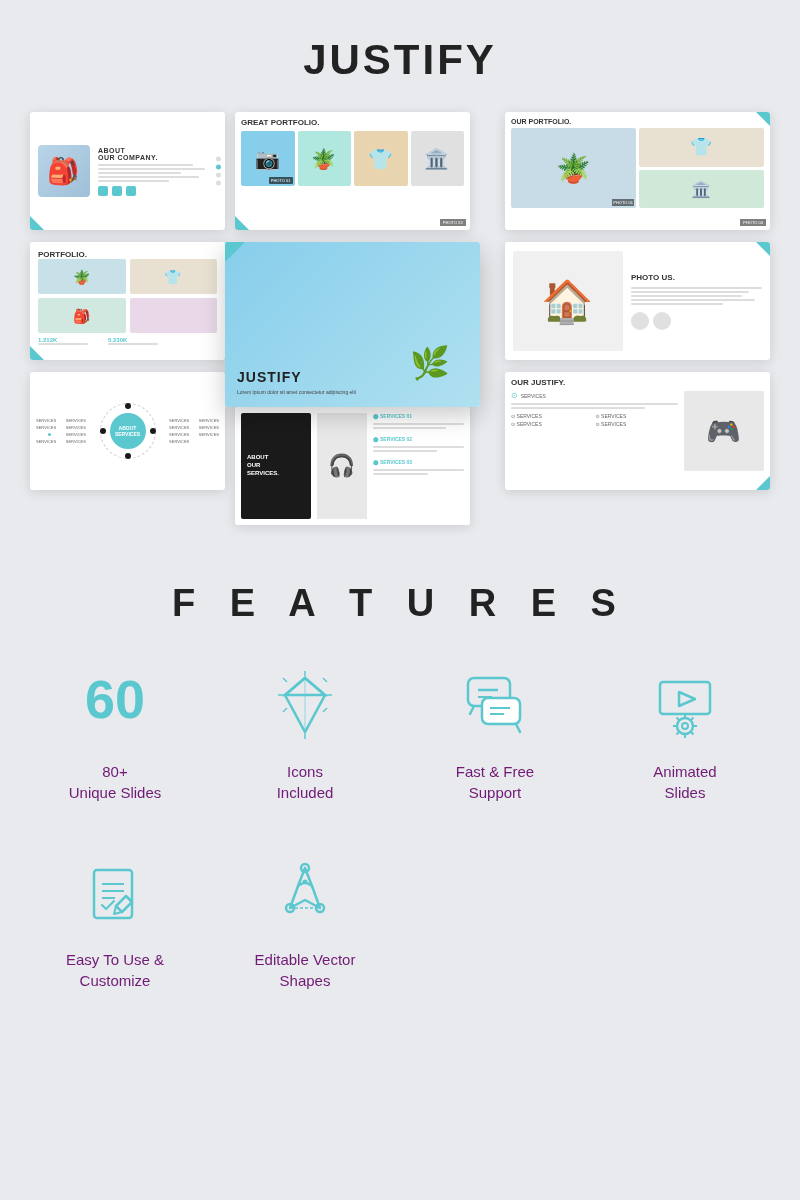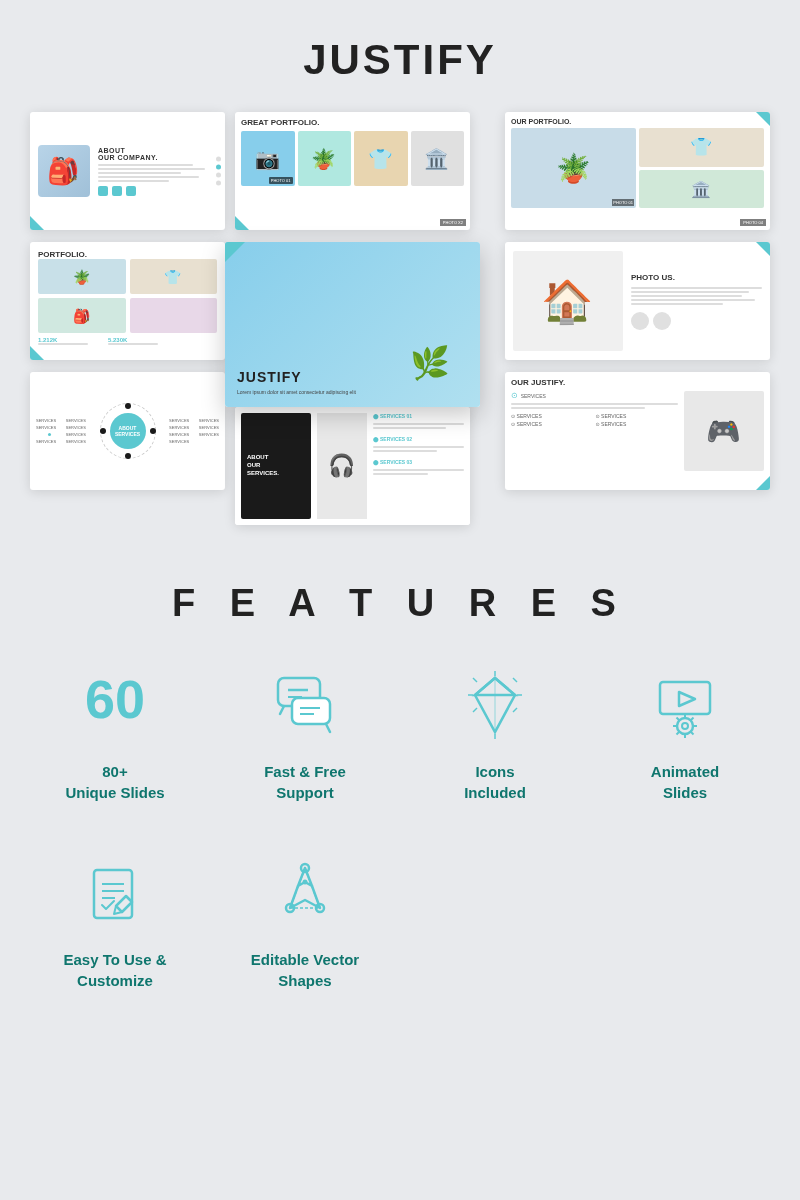--- a/index.html
+++ b/index.html
@@ -284,22 +284,22 @@
     .feature-number {
       font-size: 54px;
       font-weight: 900;
       color: #5bc8d0;
       line-height: 1;
       margin-bottom: 12px;
     }
 
     .feature-label {
       font-size: 15px;
-      color: #0f766e;
-      font-weight: 700;
+      color: #701a75;
+      font-weight: 400;
       line-height: 1.4;
     }
 
     
     .c-blue { background: #87ceeb; }
     .c-mint { background: #b0e8e0; }
     .c-sand { background: #e8d5b0; }
     .c-gray { background: #e0e0e0; }
 
     
@@ -602,38 +602,20 @@
     <div class="feature-item">
       <div class="feature-icon">
         <span class="feature-number">60</span>
       </div>
       <div class="feature-label">80+<br>Unique Slides</div>
     </div>
 
     <div class="feature-item">
       <div class="feature-icon">
         <svg viewBox="0 0 70 70" fill="none" xmlns="http://www.w3.org/2000/svg">
-
-          <rect x="8" y="8" width="42" height="28" rx="6" fill="none" stroke="#5bc8d0" stroke-width="2.5"></rect>
-          <line x1="18" y1="20" x2="38" y2="20" stroke="#5bc8d0" stroke-width="2.5"></line>
-          <line x1="18" y1="27" x2="32" y2="27" stroke="#5bc8d0" stroke-width="2"></line>
-          <path d="M14 36 L10 44" stroke="#5bc8d0" stroke-width="2.5" stroke-linecap="round"></path>
-
-          <rect x="22" y="28" width="38" height="26" rx="6" fill="#fff" stroke="#5bc8d0" stroke-width="2.5"></rect>
-          <line x1="30" y1="38" x2="50" y2="38" stroke="#5bc8d0" stroke-width="2"></line>
-          <line x1="30" y1="44" x2="44" y2="44" stroke="#5bc8d0" stroke-width="2"></line>
-          <path d="M56 54 L60 62" stroke="#5bc8d0" stroke-width="2.5" stroke-linecap="round"></path>
-        </svg>
-      </div>
-      <div class="feature-label">Fast &amp; Free<br>Support</div>
-    </div>
-
-    <div class="feature-item">
-      <div class="feature-icon">
-        <svg viewBox="0 0 70 70" fill="none" xmlns="http://www.w3.org/2000/svg">
           <polygon points="35,8 55,25 35,62 15,25" fill="none" stroke="#5bc8d0" stroke-width="2.5"></polygon>
           <polygon points="35,8 55,25 15,25" fill="none" stroke="#5bc8d0" stroke-width="2.5"></polygon>
           <line x1="35" y1="8" x2="35" y2="62" stroke="#5bc8d0" stroke-width="1.5" opacity="0.4"></line>
           <line x1="15" y1="25" x2="55" y2="25" stroke="#5bc8d0" stroke-width="1.5" opacity="0.4"></line>
 
           <line x1="35" y1="1" x2="35" y2="6" stroke="#5bc8d0" stroke-width="1.5"></line>
           <line x1="35" y1="64" x2="35" y2="69" stroke="#5bc8d0" stroke-width="1.5"></line>
           <line x1="8" y1="25" x2="13" y2="25" stroke="#5bc8d0" stroke-width="1.5"></line>
           <line x1="57" y1="25" x2="62" y2="25" stroke="#5bc8d0" stroke-width="1.5"></line>
           <line x1="13" y1="8" x2="17" y2="12" stroke="#5bc8d0" stroke-width="1.5"></line>
@@ -642,20 +624,38 @@
           <line x1="53" y1="42" x2="57" y2="38" stroke="#5bc8d0" stroke-width="1.5"></line>
         </svg>
       </div>
       <div class="feature-label">Icons<br>Included</div>
     </div>
 
     <div class="feature-item">
       <div class="feature-icon">
         <svg viewBox="0 0 70 70" fill="none" xmlns="http://www.w3.org/2000/svg">
 
+          <rect x="8" y="8" width="42" height="28" rx="6" fill="none" stroke="#5bc8d0" stroke-width="2.5"></rect>
+          <line x1="18" y1="20" x2="38" y2="20" stroke="#5bc8d0" stroke-width="2.5"></line>
+          <line x1="18" y1="27" x2="32" y2="27" stroke="#5bc8d0" stroke-width="2"></line>
+          <path d="M14 36 L10 44" stroke="#5bc8d0" stroke-width="2.5" stroke-linecap="round"></path>
+
+          <rect x="22" y="28" width="38" height="26" rx="6" fill="#fff" stroke="#5bc8d0" stroke-width="2.5"></rect>
+          <line x1="30" y1="38" x2="50" y2="38" stroke="#5bc8d0" stroke-width="2"></line>
+          <line x1="30" y1="44" x2="44" y2="44" stroke="#5bc8d0" stroke-width="2"></line>
+          <path d="M56 54 L60 62" stroke="#5bc8d0" stroke-width="2.5" stroke-linecap="round"></path>
+        </svg>
+      </div>
+      <div class="feature-label">Fast &amp; Free<br>Support</div>
+    </div>
+
+    <div class="feature-item">
+      <div class="feature-icon">
+        <svg viewBox="0 0 70 70" fill="none" xmlns="http://www.w3.org/2000/svg">
+
           <rect x="10" y="12" width="50" height="32" rx="3" fill="none" stroke="#5bc8d0" stroke-width="2.5"></rect>
 
           <polygon points="29,22 29,36 45,29" fill="none" stroke="#5bc8d0" stroke-width="2.5" stroke-linejoin="round"></polygon>
 
           <circle cx="35" cy="56" r="8" fill="none" stroke="#5bc8d0" stroke-width="2.5"></circle>
           <circle cx="35" cy="56" r="3" fill="none" stroke="#5bc8d0" stroke-width="2"></circle>
 
           <line x1="35" y1="44" x2="35" y2="48" stroke="#5bc8d0" stroke-width="2"></line>
           <line x1="35" y1="64" x2="35" y2="68" stroke="#5bc8d0" stroke-width="2"></line>
           <line x1="23" y1="56" x2="27" y2="56" stroke="#5bc8d0" stroke-width="2"></line>

